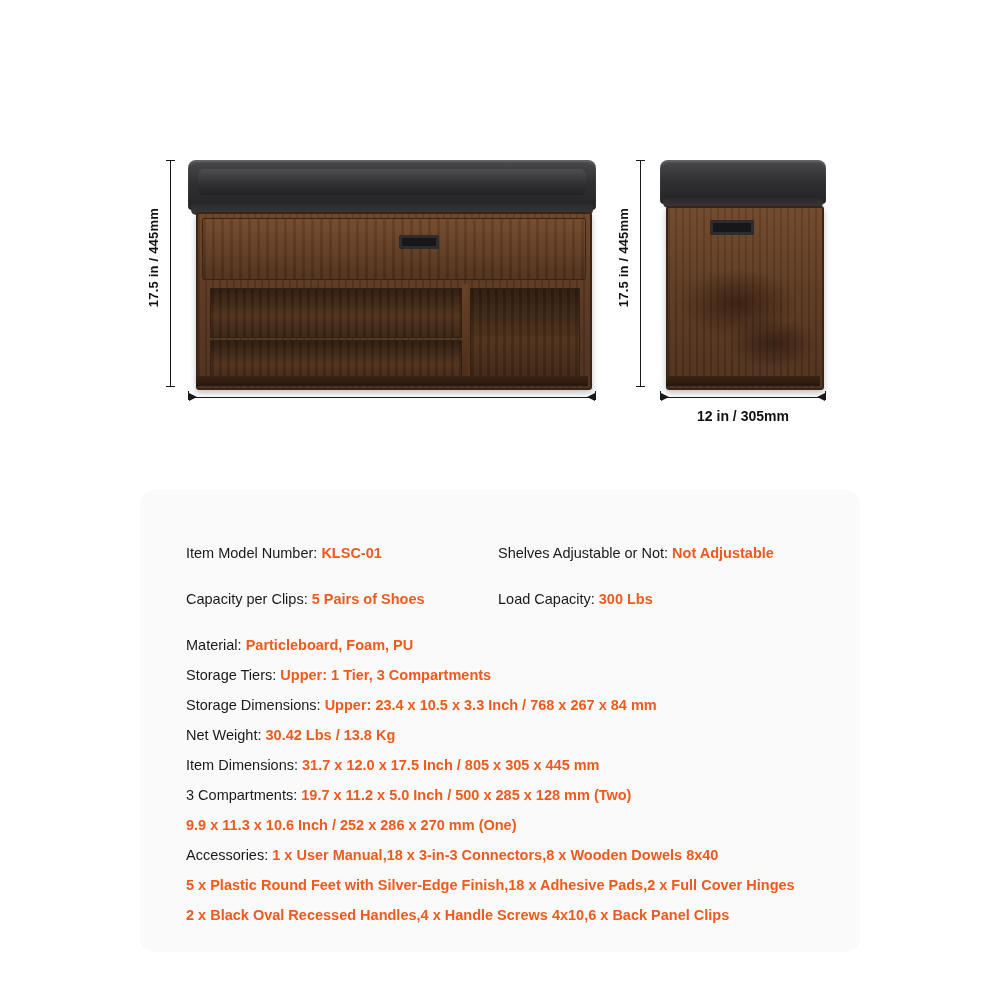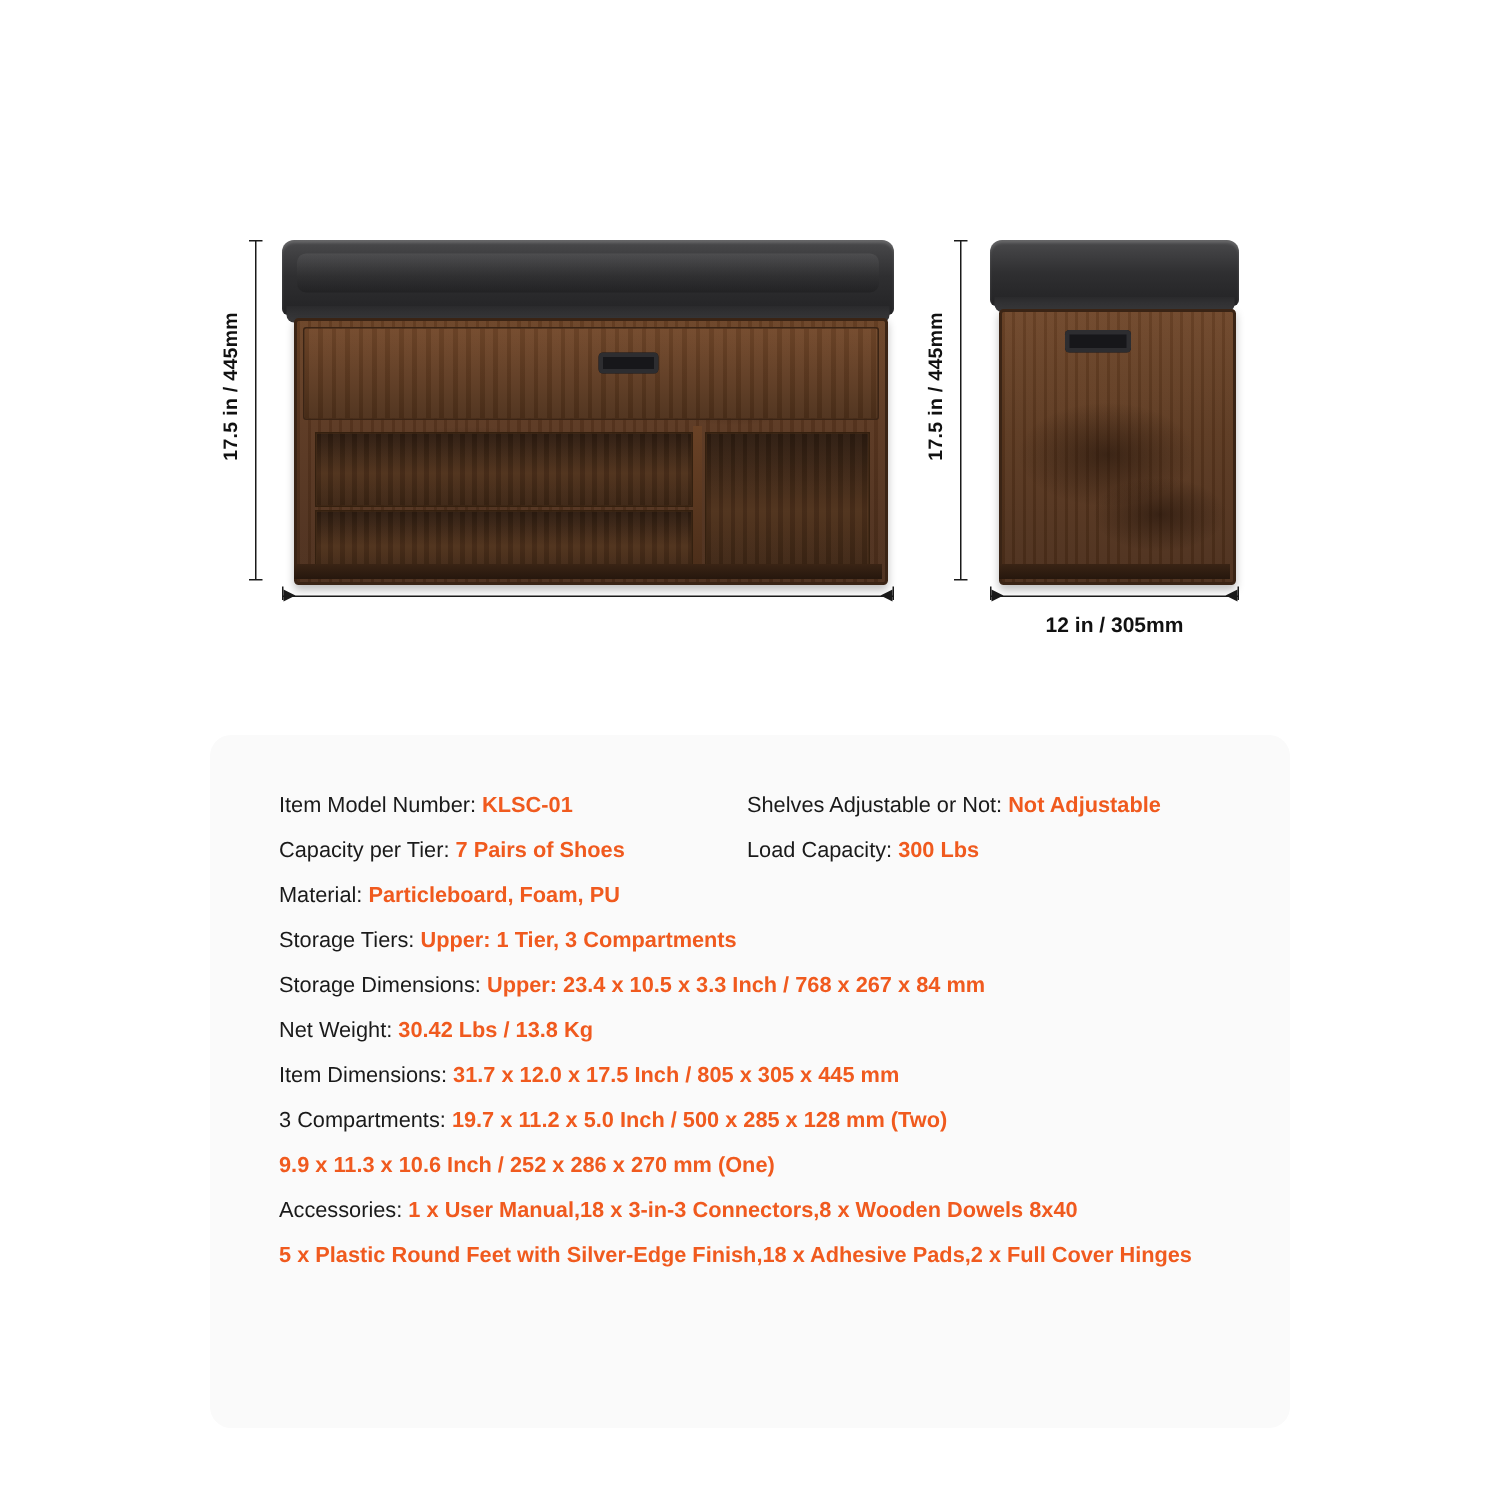--- a/index.html
+++ b/index.html
@@ -251,21 +251,21 @@
     font-size: 14.5px;
     line-height: 30px;
     color: #1a1a1a;
     white-space: nowrap;
   }
   .two-col {
     display: flex;
     align-items: flex-end;
   }
   .two-col .col-a { width: 312px; }
-  .two-col .col-b { flex: 1; }
+  .two-col .col-b { flex: 1; margin-top: 16px; }
   .lbl { color: #1a1a1a; font-weight: 400; }
   .val { color: #f05a1e; font-weight: 700; }
   .cont { color: #f05a1e; font-weight: 700; }
 </style>
 </head>
 <body>
 
 <div class="page">
 
   <div class="illustration">
@@ -331,22 +331,22 @@
           <span class="val">KLSC-01</span>
         </div>
         <div class="col-b">
           <span class="lbl">Shelves Adjustable or Not:</span>
           <span class="val">Not Adjustable</span>
         </div>
       </div>
 
       <div class="spec-row two-col">
         <div class="col-a">
-          <span class="lbl">Capacity per Tier:</span>
-          <span class="val">7 Pairs of Shoes</span>
+          <span class="lbl">Capacity per Clips:</span>
+          <span class="val">5 Pairs of Shoes</span>
         </div>
         <div class="col-b">
           <span class="lbl">Load Capacity:</span>
           <span class="val">300 Lbs</span>
         </div>
       </div>
 
       <div class="spec-row two-col">
         <div class="col-b">
           <span class="lbl">Material:</span>
@@ -387,17 +387,20 @@
         <span class="lbl">Accessories:</span>
         <span class="val">1 x User  Manual,18 x 3-in-3 Connectors,8 x Wooden Dowels 8x40</span>
       </div>
 
 
       <div class="spec-row">
         <span class="cont">5 x Plastic Round Feet with Silver-Edge Finish,18 x Adhesive Pads,2 x Full Cover Hinges</span>
       </div>
 
 
+      <div class="spec-row">
+        <span class="cont">2 x Black Oval Recessed Handles,4 x Handle Screws 4x10,6 x Back Panel Clips</span>
+      </div>
 
     </div>
   </div>
 
 </div>
 
 </body></html>

